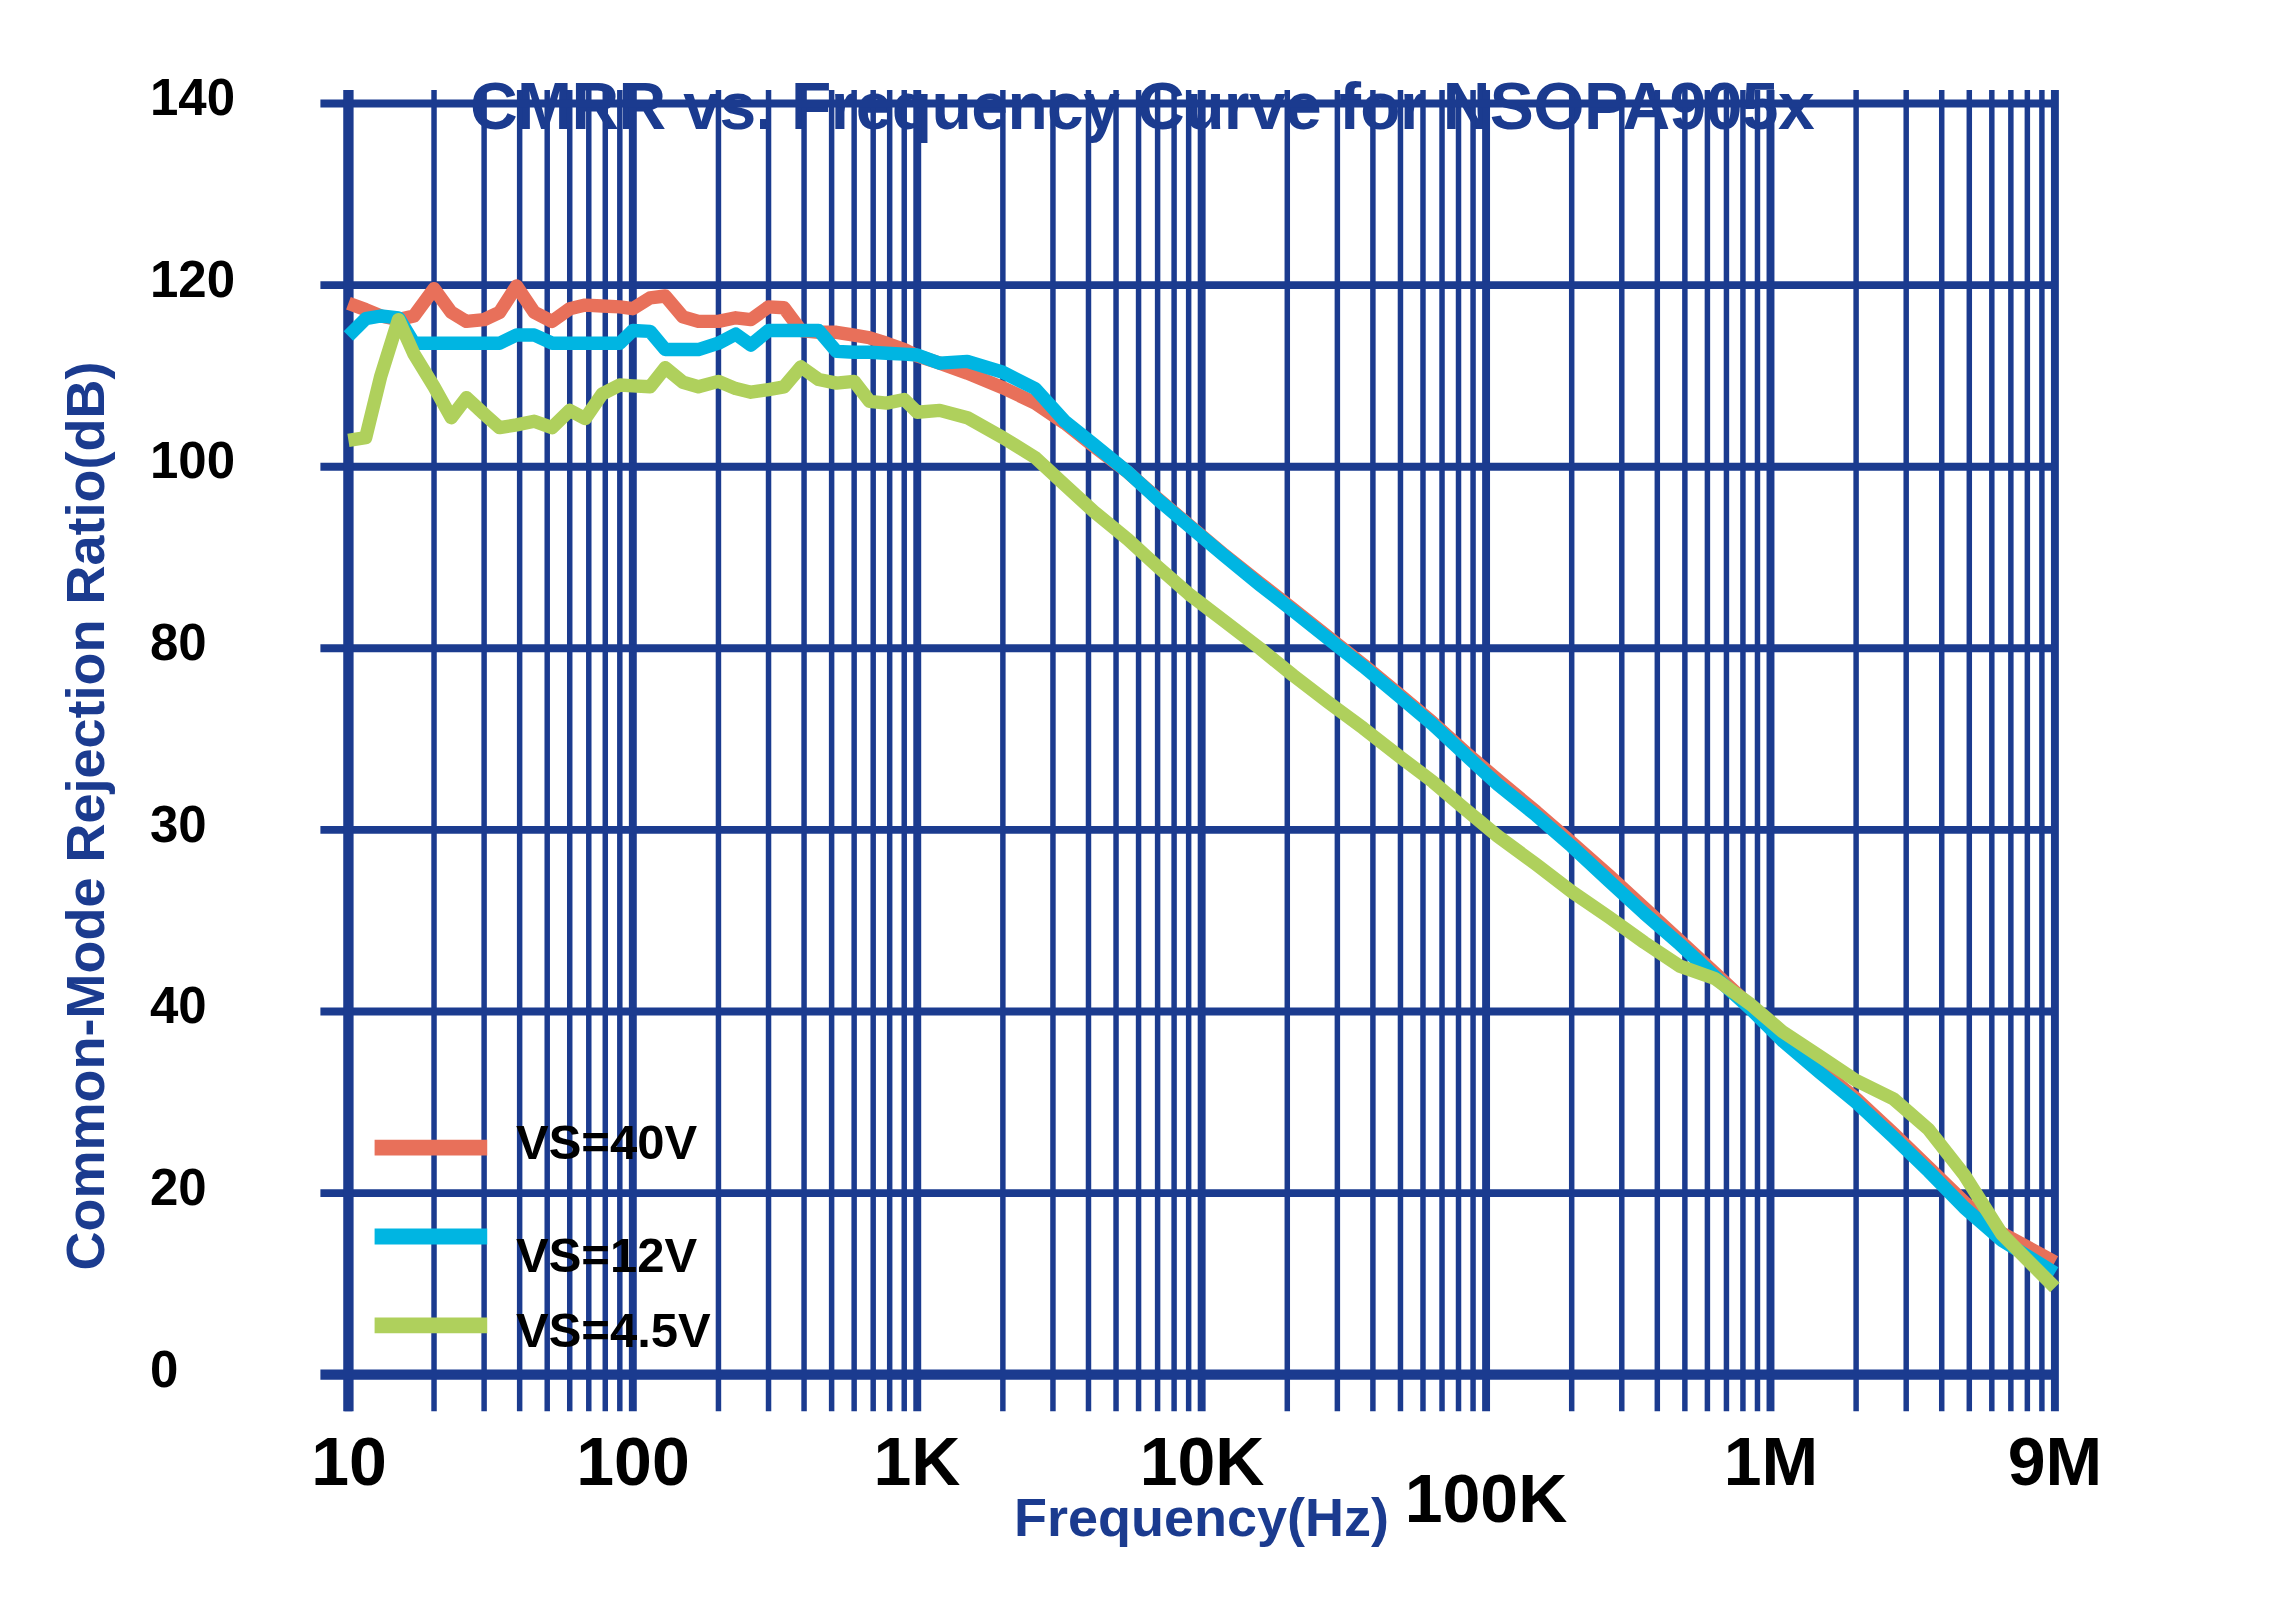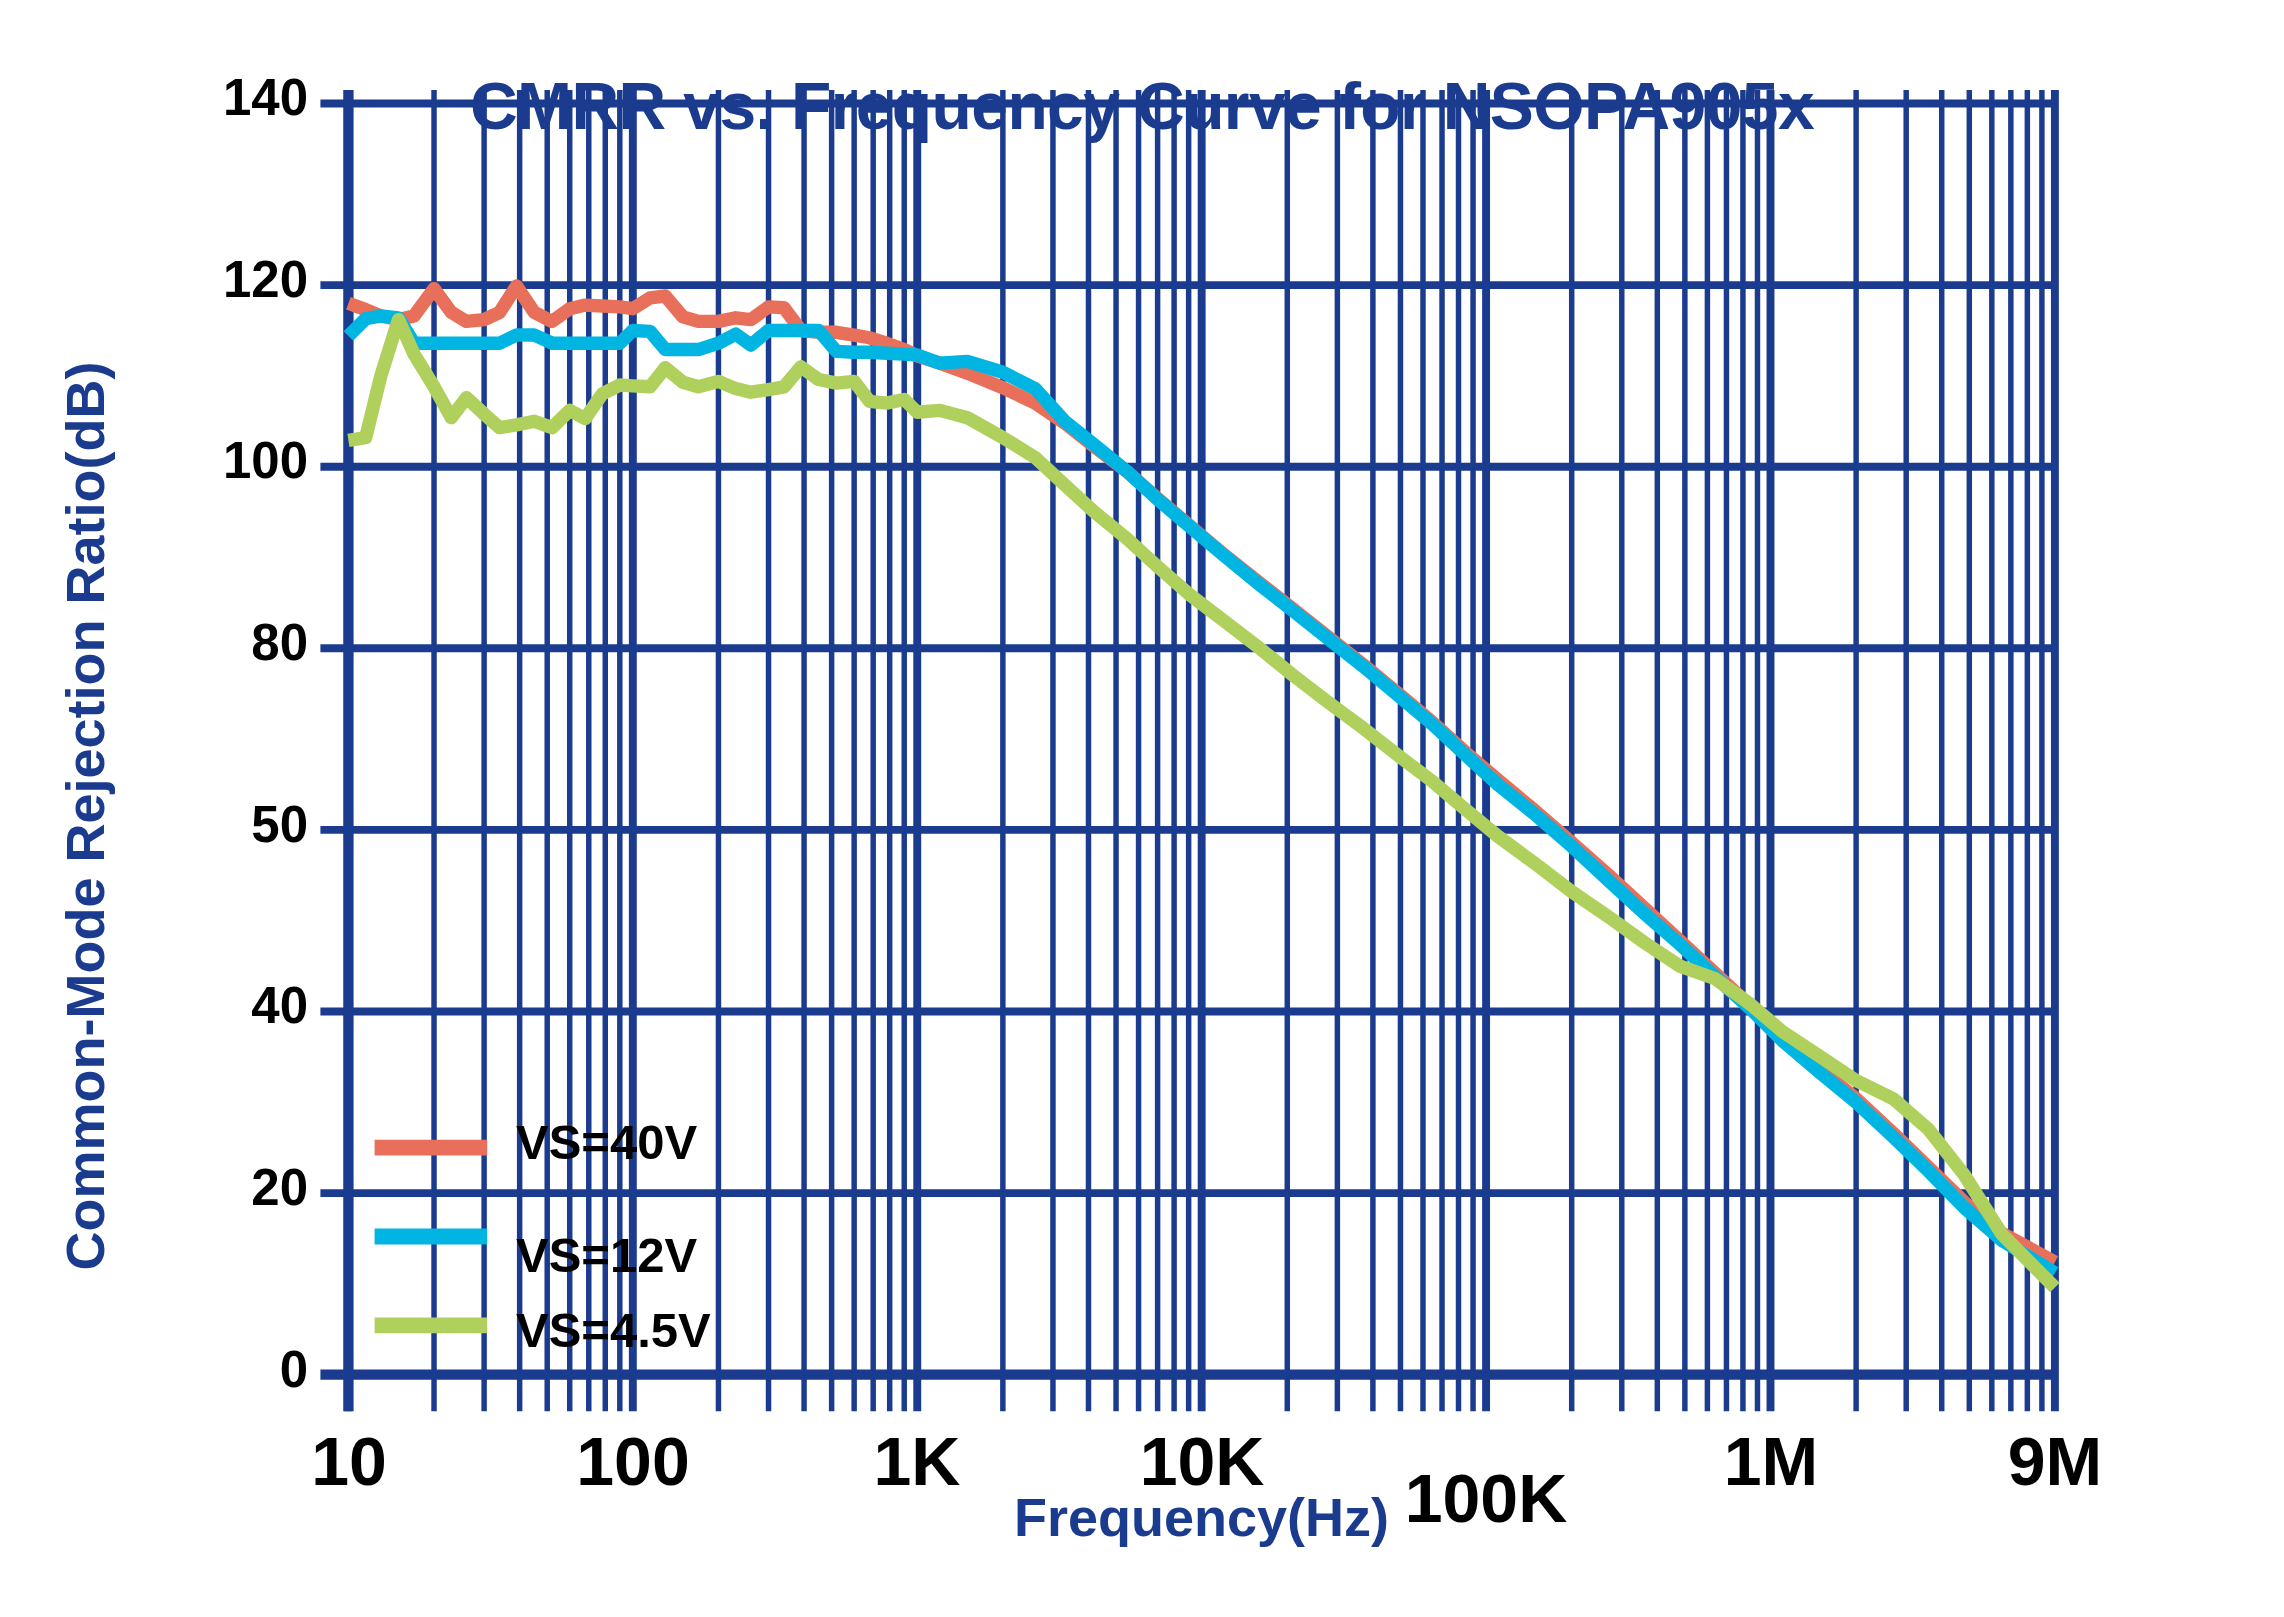--- a/index.html
+++ b/index.html
@@ -57,21 +57,20 @@
     color: #1B3B8F;
     font-family: "Liberation Sans", sans-serif;
   }
   #plot-svg {
     position: absolute;
     left: 0;
     top: 0;
   }
   .ytick-label {
     position: absolute;
-    text-align: right;
     font-size: 51px;
     font-weight: bold;
     color: #000000;
     font-family: "Liberation Sans", sans-serif;
     width: 158px;
   }
   .xtick-label {
     position: absolute;
     text-align: center;
     font-size: 68px;
@@ -180,21 +179,21 @@
         <line x1="615" y1="1885" x2="800" y2="1885" stroke="#E8705A" stroke-width="26"></line>
         <line x1="615" y1="2031" x2="800" y2="2031" stroke="#00B5E2" stroke-width="26"></line>
         <line x1="615" y1="2177" x2="800" y2="2177" stroke="#AFD05C" stroke-width="26"></line>
       </g>
   </svg>
 
   <div id="ytick-container">
       <div class="ytick-label" style="left: 150px; top: 1340px;">0</div>
       <div class="ytick-label" style="left: 150px; top: 1158px;">20</div>
       <div class="ytick-label" style="left: 150px; top: 976px;">40</div>
-      <div class="ytick-label" style="left: 150px; top: 795px;">50</div>
+      <div class="ytick-label" style="left: 150px; top: 795px;">30</div>
       <div class="ytick-label" style="left: 150px; top: 613px;">80</div>
       <div class="ytick-label" style="left: 150px; top: 431px;">100</div>
       <div class="ytick-label" style="left: 150px; top: 250px;">120</div>
       <div class="ytick-label" style="left: 150px; top: 68px;">140</div>
     </div>
   <div id="xtick-container">
       <div class="xtick-label" style="left: 227px; top: 1422px;">10</div>
       <div class="xtick-label" style="left: 511px; top: 1422px;">100</div>
       <div class="xtick-label" style="left: 795px; top: 1422px;">1K</div>
       <div class="xtick-label" style="left: 1080px; top: 1422px;">10K</div>

